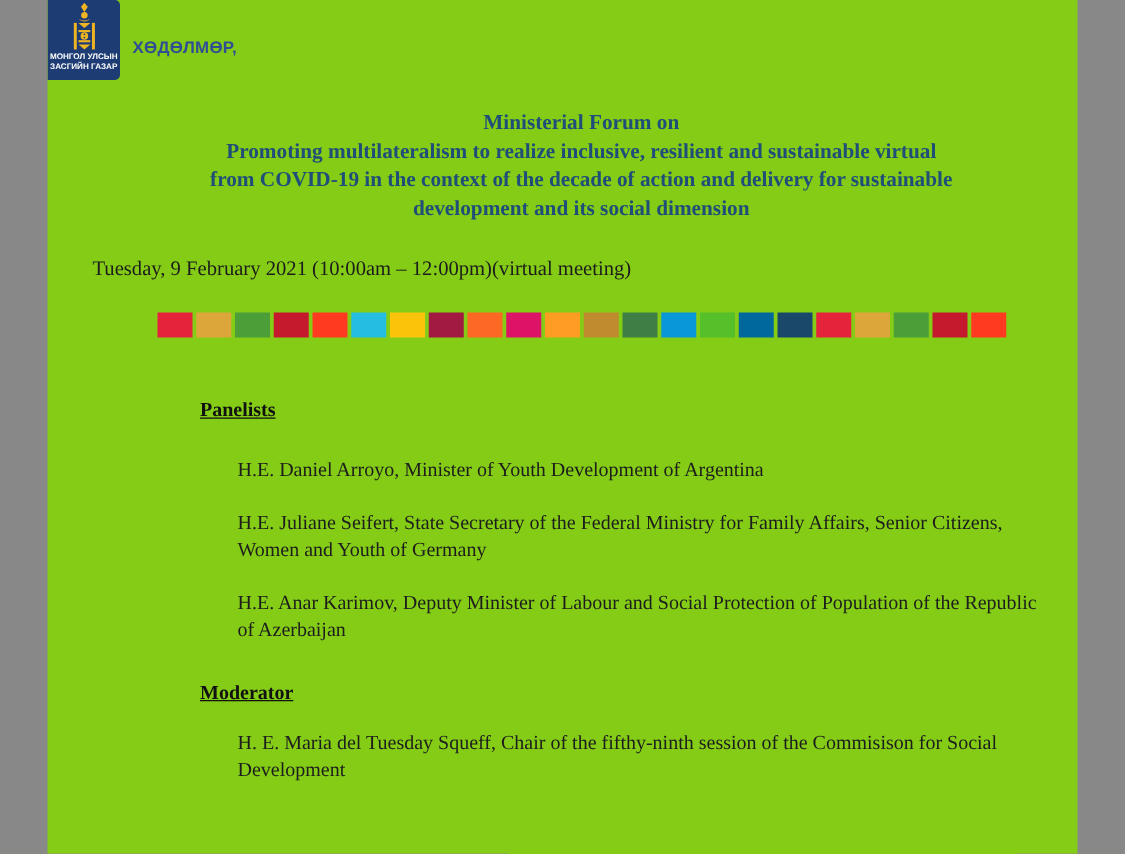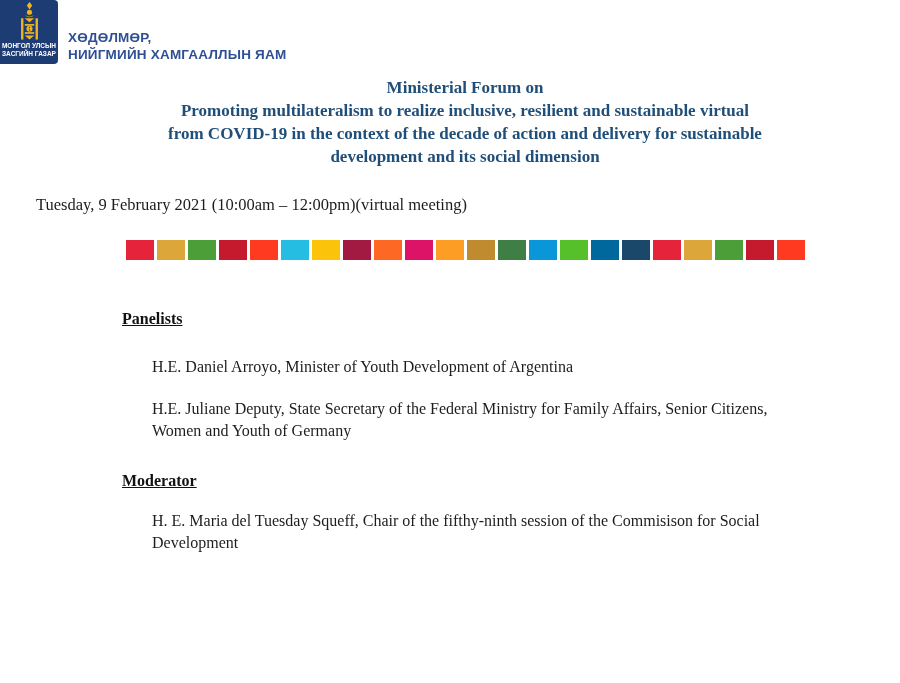--- a/index.html
+++ b/index.html
@@ -1,22 +1,22 @@
 <!DOCTYPE html>
 <html><head>
 <meta charset="utf-8">
 <style>
   * { margin: 0; padding: 0; box-sizing: border-box; }
   html, body { background: #888; }
   .page {
     position: relative;
-    width: 900px;
+    width: 824px;
     height: 683px;
     margin: 0 auto;
-    background: #ffffff;
+    background: #84cc16;
     overflow: hidden;
     font-family: "Liberation Serif", serif;
     color: #1d1d1d;
   }
 
   
   .gov-logo {
     position: absolute;
     left: 0; top: 0;
     width: 58px; height: 64px;
@@ -50,21 +50,21 @@
   }
   .doc-date {
     position: absolute;
     right: 88px; top: 28px;
     font-style: italic;
     font-size: 18px;
     color: #3c3c3c;
   }
 
   
-  .main { padding-top: 52px; margin-left: 36px; margin-right: 6px; margin-top: 24px; }
+  .main { padding-top: 86px; margin-left: 36px; margin-right: 6px; }
 
   .title-block {
     text-align: center;
     color: #1f4e79;
     font-weight: bold;
     font-size: 17px;
     line-height: 23px;
   }
   .schedule-line {
     margin-top: 27px;
@@ -126,21 +126,20 @@
       </g>
     </svg>
     <div class="logo-caption">
       <div>МОНГОЛ УЛСЫН</div>
       <div>ЗАСГИЙН ГАЗАР</div>
     </div>
   </div>
 
   <div class="ministry-name">
     <div>ХӨДӨЛМӨР,</div>
-    <div>НИЙГМИЙН ХАМГААЛЛЫН ЯАМ</div>
   </div>
 
 
   <div class="main">
 
     <div class="title-block">
       <div>Ministerial Forum on</div>
       <div>Promoting multilateralism to realize inclusive, resilient and sustainable virtual</div>
       <div>from COVID-19 in the context of the decade of action and delivery for sustainable</div>
       <div>development and its social dimension</div>
@@ -171,21 +170,22 @@
         <div class="sdg-sq" style="background: rgb(76, 159, 56);"></div>
         <div class="sdg-sq" style="background: rgb(197, 25, 45);"></div>
         <div class="sdg-sq" style="background: rgb(255, 58, 33);"></div>
       </div>
 
     <div class="section-heading heading-panelists">Panelists</div>
 
     <p class="entry entry-first"><b>H.E. Daniel Arroyo</b><span>, Minister of Youth Development of </span><b>Argentina</b></p>
 
 
-    <p class="entry entry-gap"><b>H.E. Juliane Deputy</b><span>, State Secretary of the Federal Ministry for Family Affairs, Senior Citizens, Women and Youth of </span><b>Germany</b></p>
+    <p class="entry entry-gap"><b>H.E. Juliane Seifert</b><span>, State Secretary of the Federal Ministry for Family Affairs, Senior Citizens, Women and Youth of </span><b>Germany</b></p>
 
+    <p class="entry entry-gap"><b>H.E. Anar Karimov</b><span>, Deputy Minister of Labour and Social Protection of Population of the </span><b>Republic of Azerbaijan</b></p>
 
     <div class="section-heading heading-moderator">Moderator</div>
 
     <p class="entry entry-gap"><b>H. E. Maria del Tuesday Squeff</b><span>, Chair of the fifthy-ninth session of the Commisison for Social Development</span><b></b></p>
 
   </div>
 </div>
 
 </body></html>

